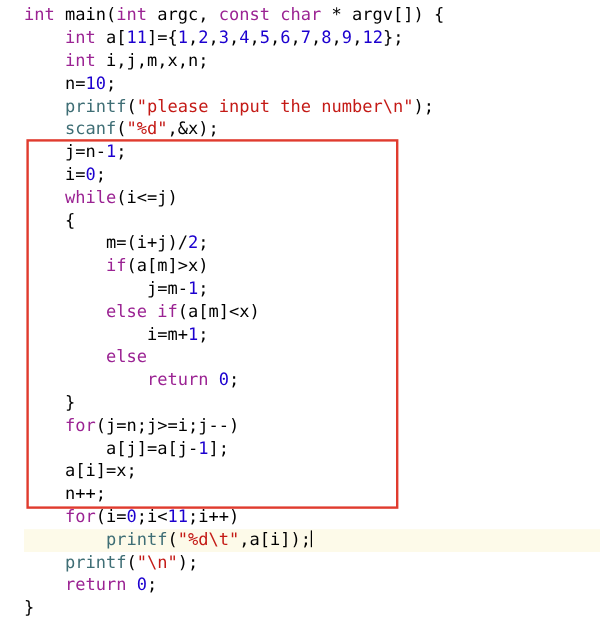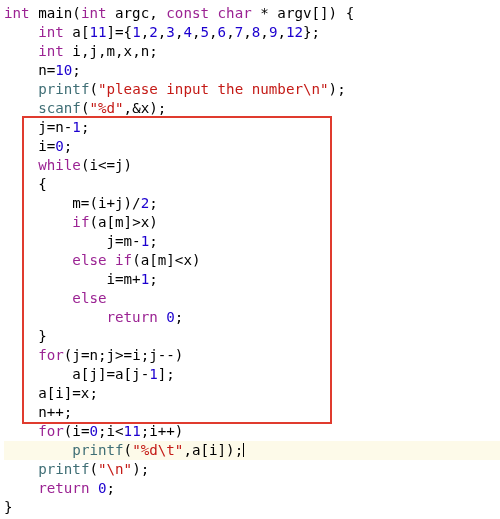--- a/index.html
+++ b/index.html
@@ -5,21 +5,21 @@
   html, body {
     margin: 0;
     padding: 0;
     background: #ffffff;
     width: 500px;
     height: 519px;
     overflow: hidden;
   }
   pre.code {
     margin: 0;
-    padding: 4px 0 0 4px;
+    padding: 4px 0 0 20px;
     font-family: "Menlo", "Consolas", "DejaVu Sans Mono", monospace;
     font-size: 14.2px;
     line-height: 19px;
     white-space: pre;
     position: relative;
   }
   .kw    { color: #9b2393; }   
   .type  { color: #9b2393; }   
   .num   { color: #1c00cf; }   
   .str   { color: #c41a16; }   

